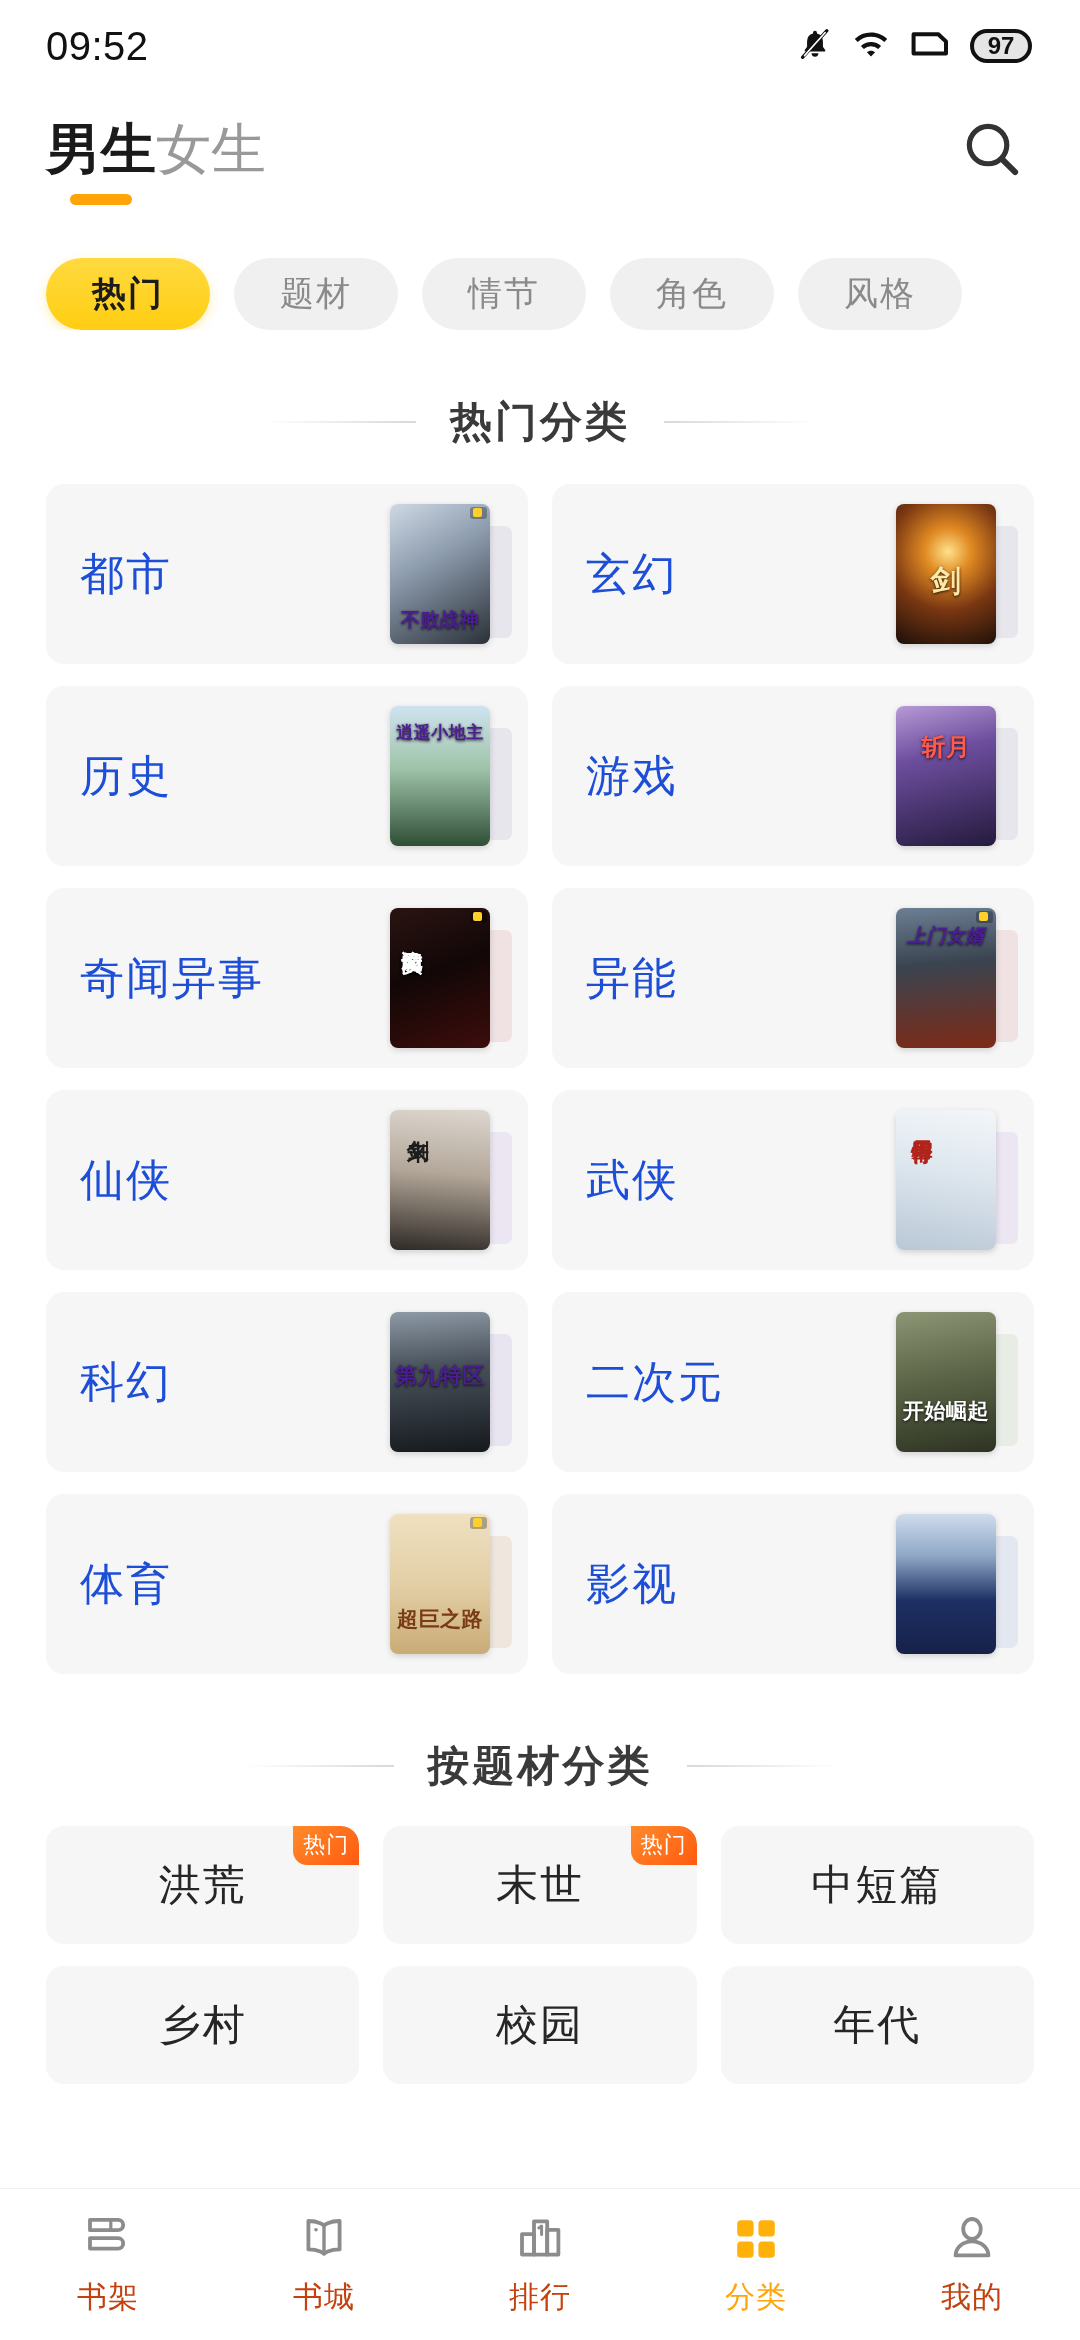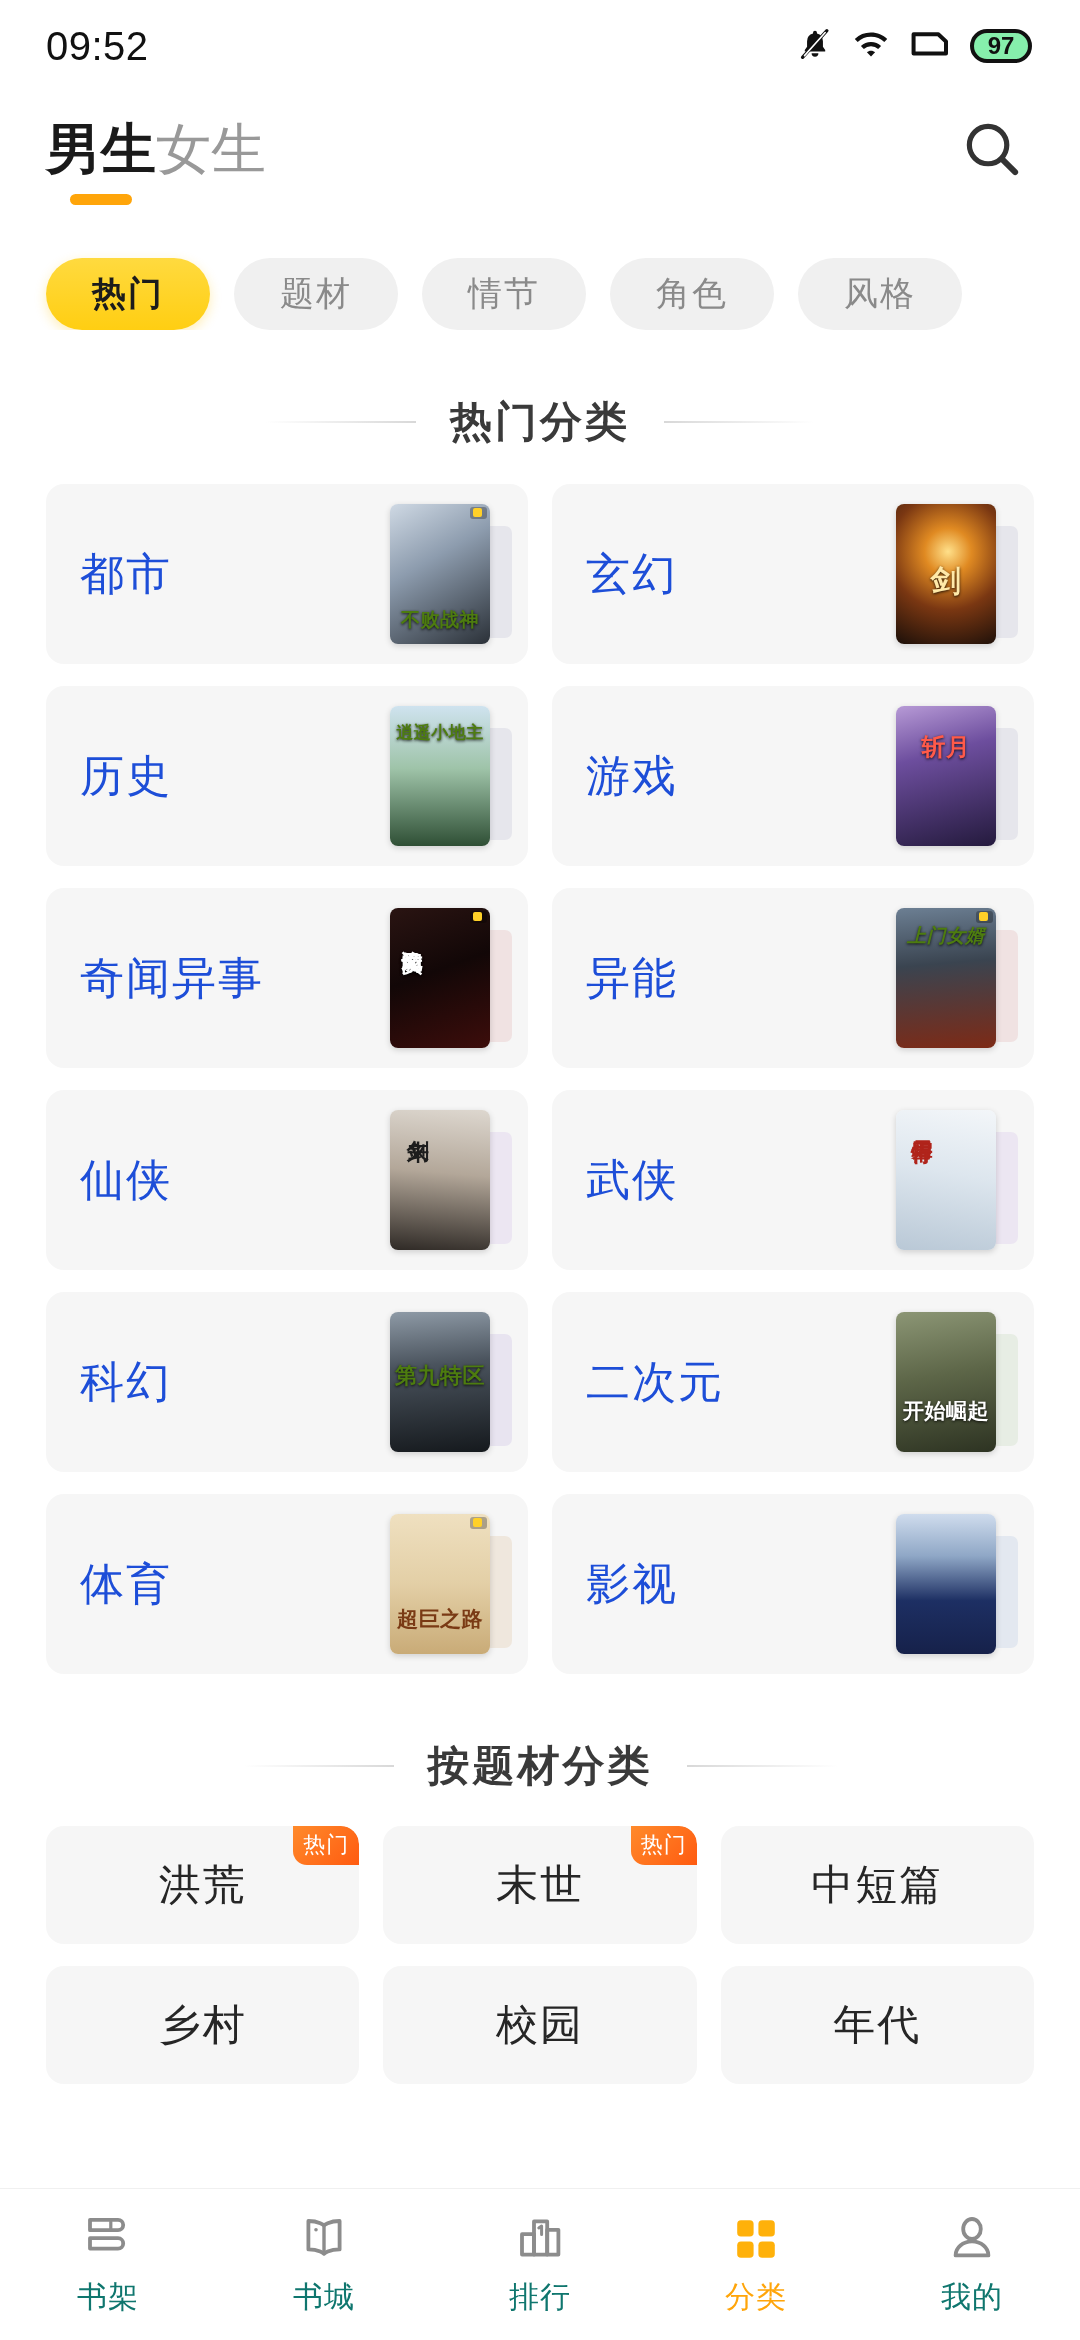--- a/index.html
+++ b/index.html
@@ -15,21 +15,21 @@
   .statusbar {
     height:92px; display:flex; align-items:center;
     justify-content:space-between; padding:0 48px 0 46px;
   }
   .clock { font-size:40px; font-weight:500; color:#111; letter-spacing:.5px; }
   .sb-right { display:flex; align-items:center; gap:20px; }
   .sb-icon { display:block; }
   .battery {
     display:flex; align-items:center; justify-content:center;
     width:62px; height:34px; border:4px solid #111; border-radius:17px;
-    background:#86efac; position:relative;
+    background:#e5e5e5; position:relative;
   }
   .battery .lvl { font-size:24px; font-weight:600; color:#111; line-height:1; }
 
   
   .header {
     height:120px; display:flex; align-items:center;
     padding:0 46px; position:relative;
   }
   .gtabs { display:flex; align-items:baseline; }
   .gtab { position:relative; padding-bottom:6px; cursor:pointer; }
@@ -101,21 +101,21 @@
     position:absolute; right:-10px; top:22px; width:40px; height:112px;
     border-radius:7px; background:#E6E6EC;
   }
   .cover {
     position:absolute; left:0; top:0; width:100px; height:140px;
     border-radius:8px; overflow:hidden; box-shadow:0 2px 6px rgba(0,0,0,.16);
   }
   .cover .art { position:absolute; inset:0; }
   .cover .ttl {
     position:absolute; left:0; right:0; bottom:14px; text-align:center;
-    font-size:19px; font-weight:700; color:#4d7c0f; letter-spacing:.5px;
+    font-size:19px; font-weight:700; color:#4c1d95; letter-spacing:.5px;
     text-shadow:0 1px 3px rgba(0,0,0,.85); line-height:1.05;
     padding:0 3px;
   }
   .cover .ttl.dk { color:#ffe9a8; }
   .cover .brand {
     position:absolute; right:3px; top:3px; font-size:8px; color:#fff;
     background:rgba(0,0,0,.28); padding:1px 3px; border-radius:3px;
     letter-spacing:-.5px;
   }
   .cover .brand i {
@@ -145,21 +145,21 @@
   .bottom-nav {
     position:absolute; left:0; right:0; bottom:0; height:152px;
     background:#fff; border-top:1px solid #f0f0f0;
     display:flex; align-items:center;
   }
   .nav-item {
     flex:1 1 0; display:flex; flex-direction:column;
     align-items:center; justify-content:center; gap:10px; cursor:pointer;
   }
   .nav-ico { width:56px; height:56px; display:flex; align-items:center; justify-content:center; }
-  .nav-lbl { font-size:30px; color:#0f766e; letter-spacing:1px; }
+  .nav-lbl { font-size:30px; color:#c2410c; letter-spacing:1px; }
   .nav-item.active .nav-lbl { color:#FFA50A; }
 
   .fade-mask {
     position:absolute; left:0; right:0; bottom:152px; height:36px;
     background:linear-gradient(180deg,rgba(255,255,255,0) 0%,#fff 85%);
     pointer-events:none;
   }
 </style>
 </head>
 <body>

